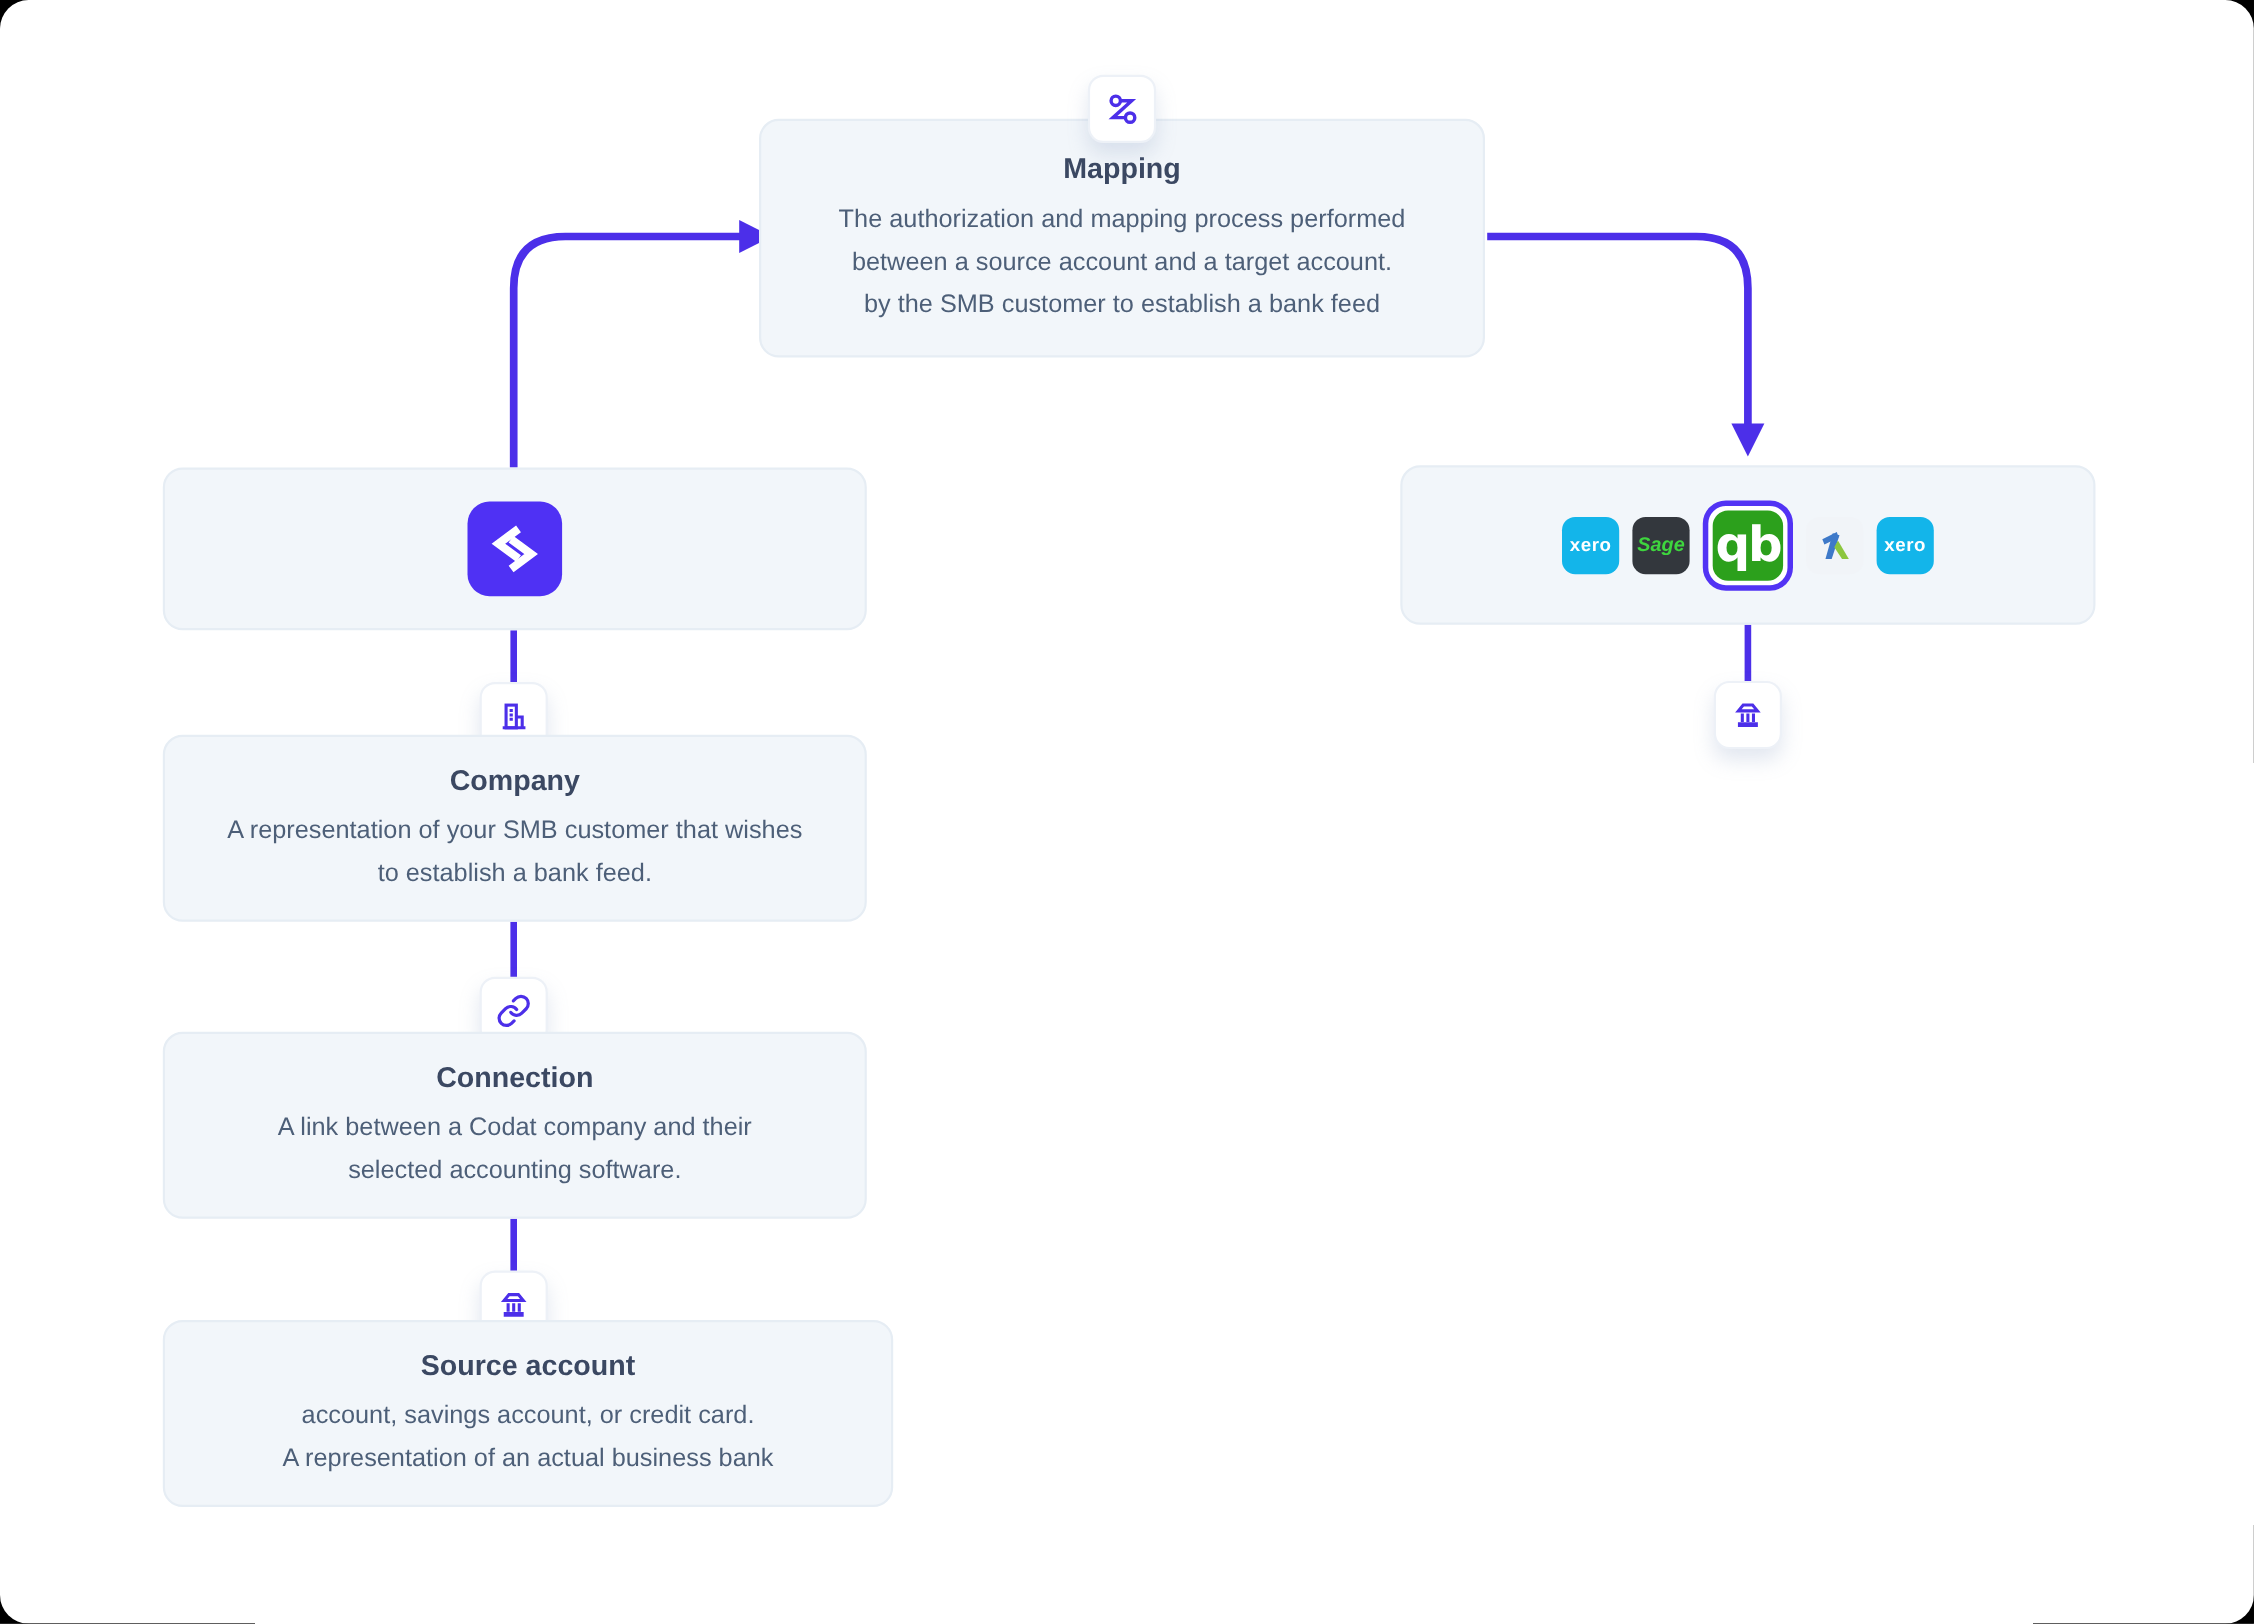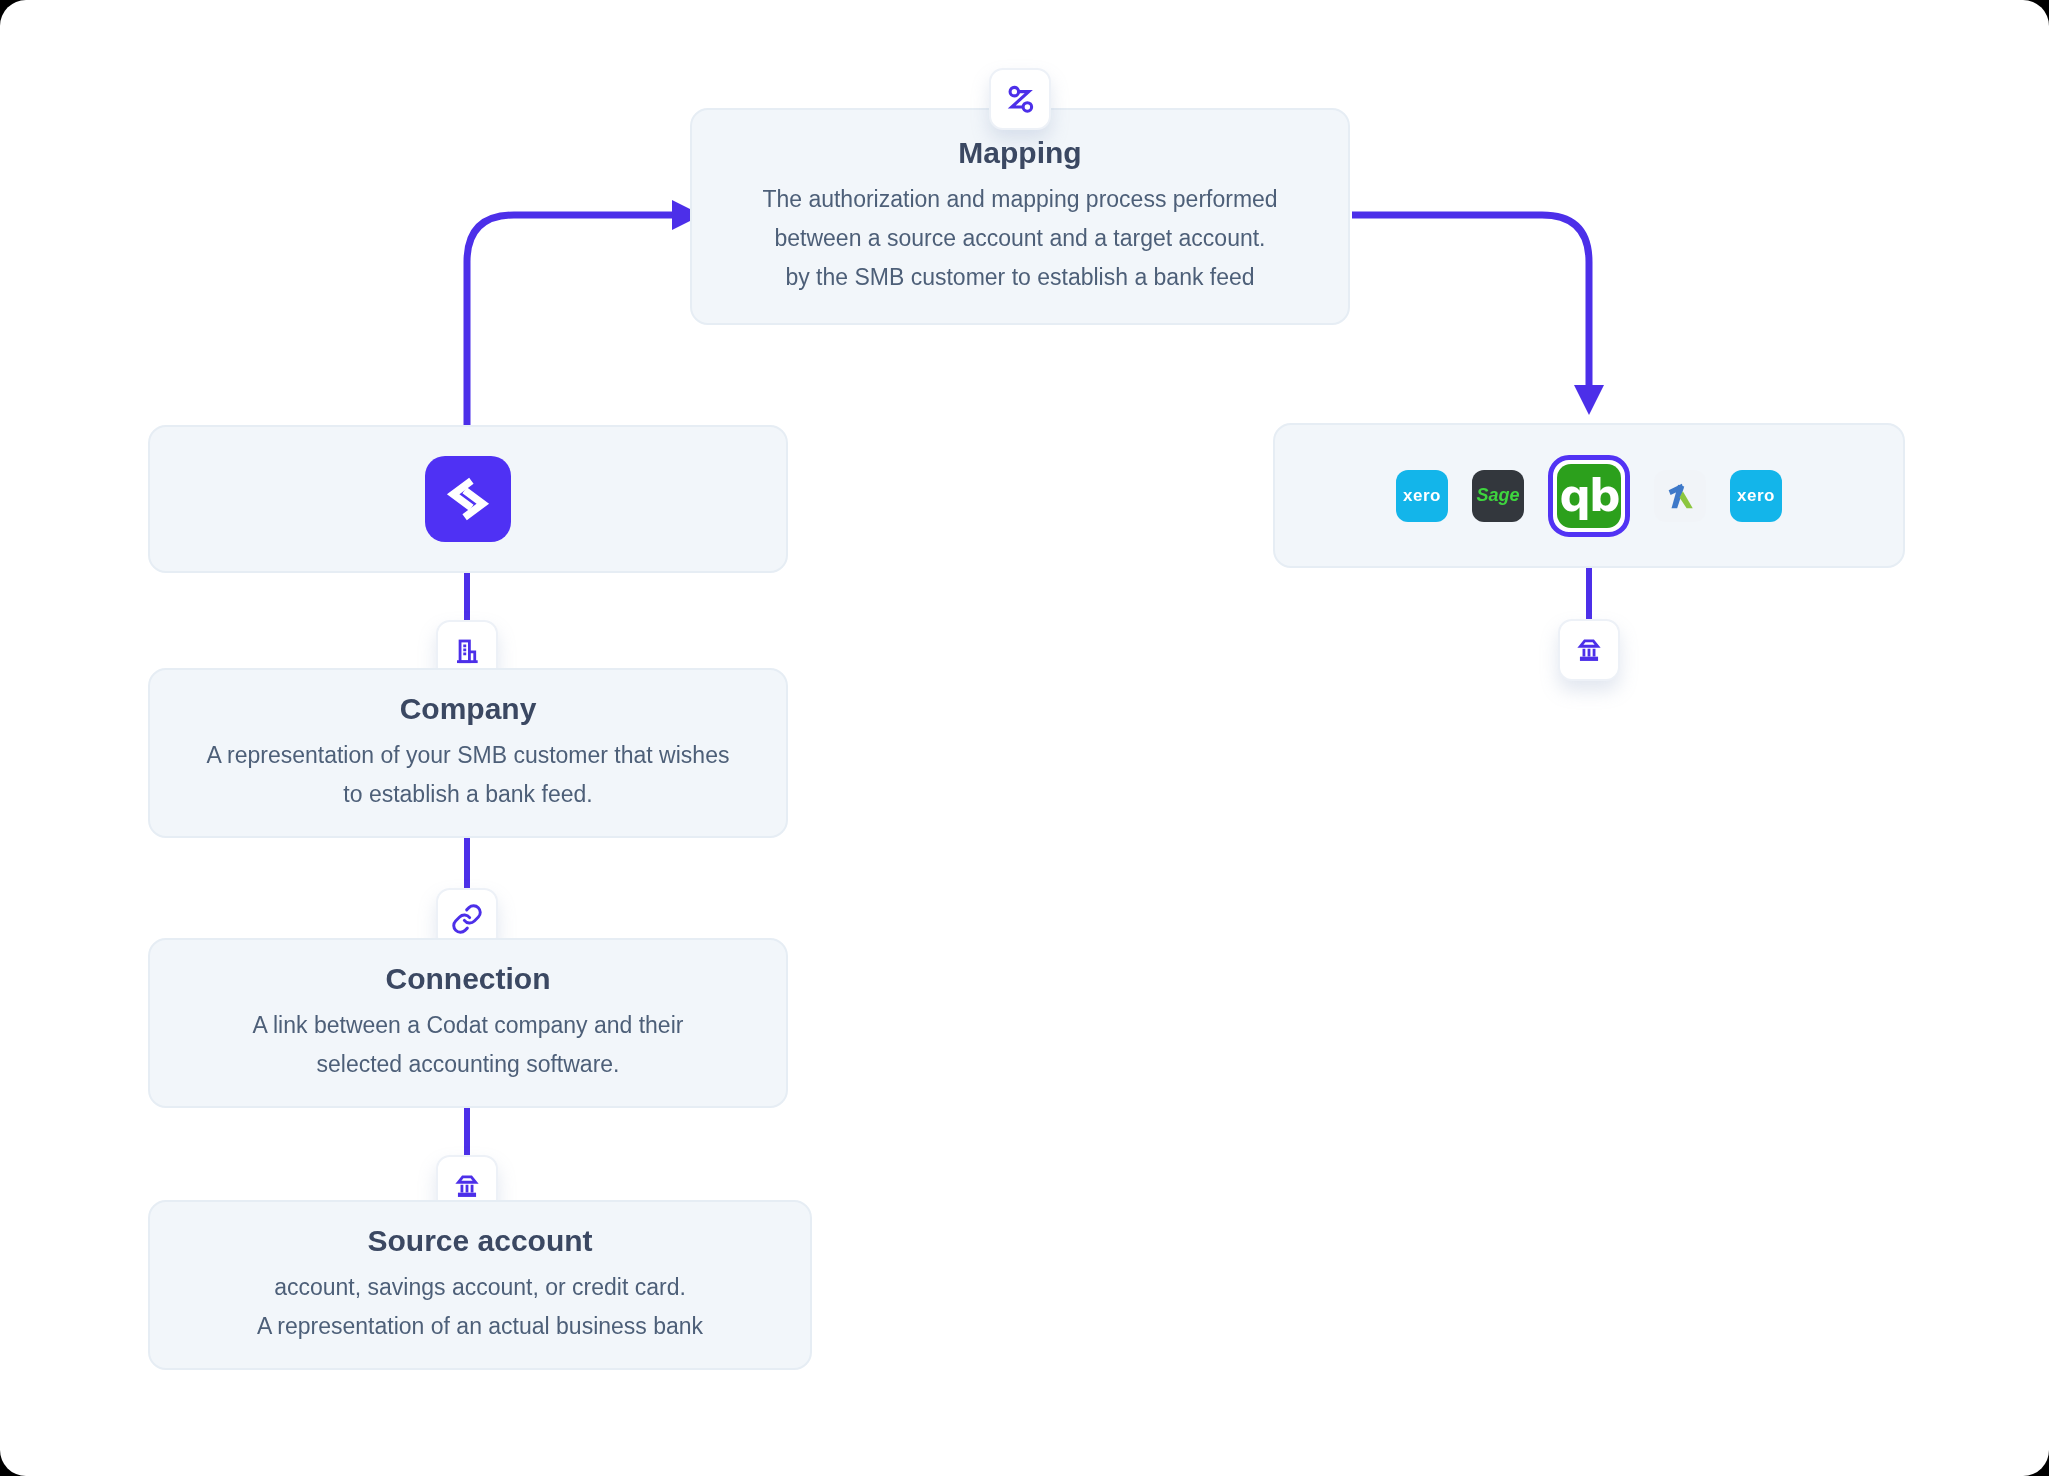--- a/index.html
+++ b/index.html
@@ -2,28 +2,28 @@
 <html><head>
 <meta charset="utf-8">
 <style>
   html,body{margin:0;padding:0;background:#000;}
   .stage{position:relative;width:2049px;height:1476px;background:#fff;border-radius:26px;
          overflow:hidden;font-family:"Liberation Sans","DejaVu Sans",sans-serif;}
   svg.connectors{position:absolute;inset:0;pointer-events:none;}
   .card{position:absolute;background:#f2f6fa;border:2px solid #e6edf4;border-radius:18px;
         box-sizing:border-box;display:flex;flex-direction:column;align-items:center;
         justify-content:center;text-align:center;}
-  .card-title{font-size:30px;font-weight:700;color:#3b4862;margin-bottom:10px;}
+  .card-title{font-size:26px;font-weight:700;color:#3b4862;margin-bottom:10px;}
   .card-line{font-size:23px;line-height:39px;color:#4d5f78;white-space:nowrap;}
   .icon-box{position:absolute;width:62px;height:62px;background:#fff;border:2px solid #edf1f7;
             border-radius:14px;box-sizing:border-box;display:flex;align-items:center;justify-content:center;
             box-shadow:0 10px 18px rgba(140,160,195,.25);}
   .codat-logo{width:86px;height:86px;border-radius:20px;background:#4f31f4;display:flex;
               align-items:center;justify-content:center;}
-  .logos-row{flex-direction:row;gap:24px;}
+  .logos-row{flex-direction:row;gap:12px;}
   .logo-tile{width:52px;height:52px;border-radius:12px;display:flex;align-items:center;
              justify-content:center;flex:0 0 auto;}
   .logo-xero{background:#13b5ea;color:#fff;font-size:17px;font-weight:600;letter-spacing:.5px;}
   .logo-sage{background:#33373d;color:#3ed53e;font-size:18px;font-weight:700;font-style:italic;}
   .qb-ring{border:5px solid #5233f4;border-radius:21px;background:#fff;padding:4px;flex:0 0 auto;
            display:flex;align-items:center;justify-content:center;}
   .logo-qb{width:64px;height:64px;border-radius:14px;background:#2ca01c;color:#fff;
            font-size:44px;font-weight:700;letter-spacing:-2px;display:flex;align-items:center;
            justify-content:center;font-family:"DejaVu Sans",sans-serif;}
   .logo-freeagent{background:#f1f4f8;}

